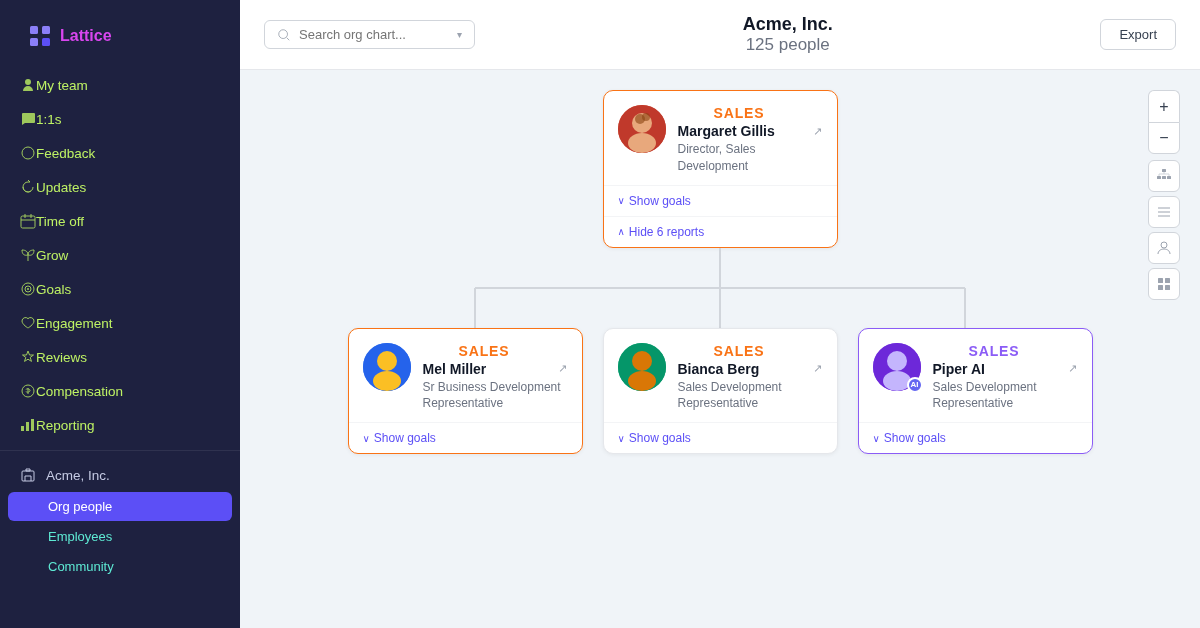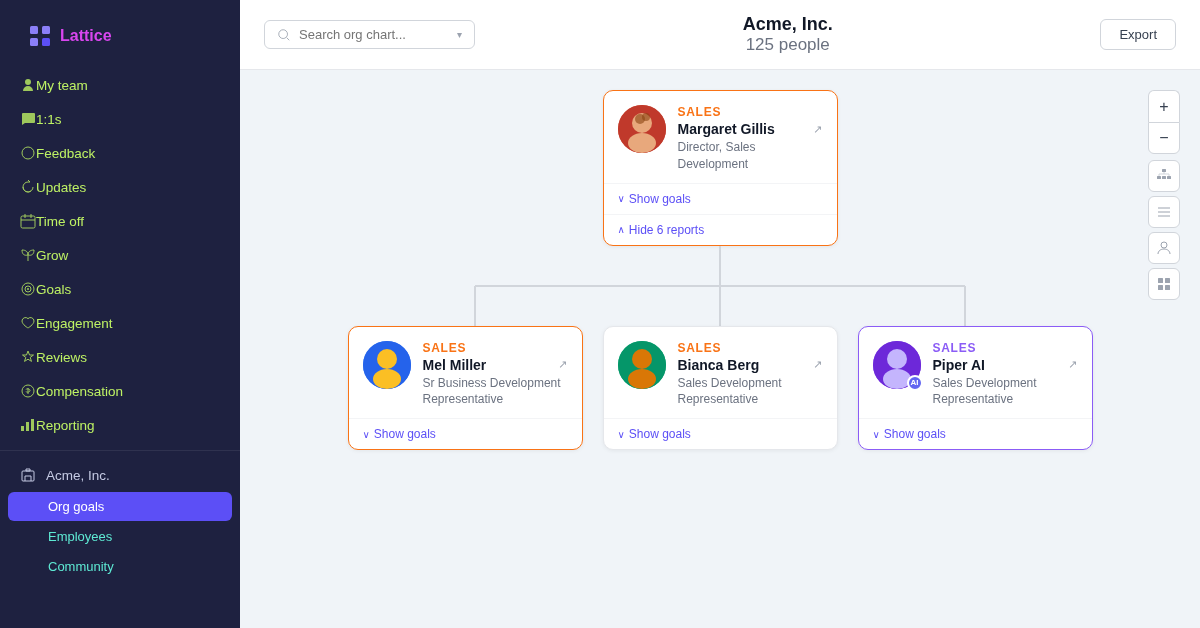--- a/index.html
+++ b/index.html
@@ -250,25 +250,26 @@
       justify-content: center;
       font-size: 18px;
       font-weight: 700;
       color: white;
     }
     .card-info {
       flex: 1;
       min-width: 0;
     }
     .dept-label {
-      font-size: 12px;
+      font-size: 14px;
       font-weight: 700;
       color: #f97316;
       letter-spacing: 0.06em;
       margin-bottom: 2px;
+      margin-left: 36px;
     }
     .dept-label.purple { color: #8b5cf6; }
     .person-name-row {
       display: flex;
       align-items: center;
       justify-content: space-between;
     }
     .person-name {
       font-size: 14px;
       font-weight: 600;
@@ -402,21 +403,21 @@
       <div class="section-header">
         <svg width="16" height="16" viewBox="0 0 16 16" fill="currentColor">
             <rect x="2" y="4" width="12" height="10" rx="1" fill="none" stroke="currentColor" strokewidth="1.4"></rect>
             <path d="M5 14V9h6v5" fill="none" stroke="currentColor" strokewidth="1.3"></path>
             <path d="M6 2h4v2H6z" fill="none" stroke="currentColor" strokewidth="1.2"></path>
           </svg>
         <span>Acme, Inc.</span>
       </div>
       <div class="sub-nav">
         <div class="sub-nav-item active">
-          <span>Org goals</span>
+          <span>Org people</span>
         </div>
         <div class="sub-nav-item">
           <span>Employees</span>
         </div>
         <div class="sub-nav-item">
           <span>Community</span>
         </div>
       </div>
     </div>
   </div>

